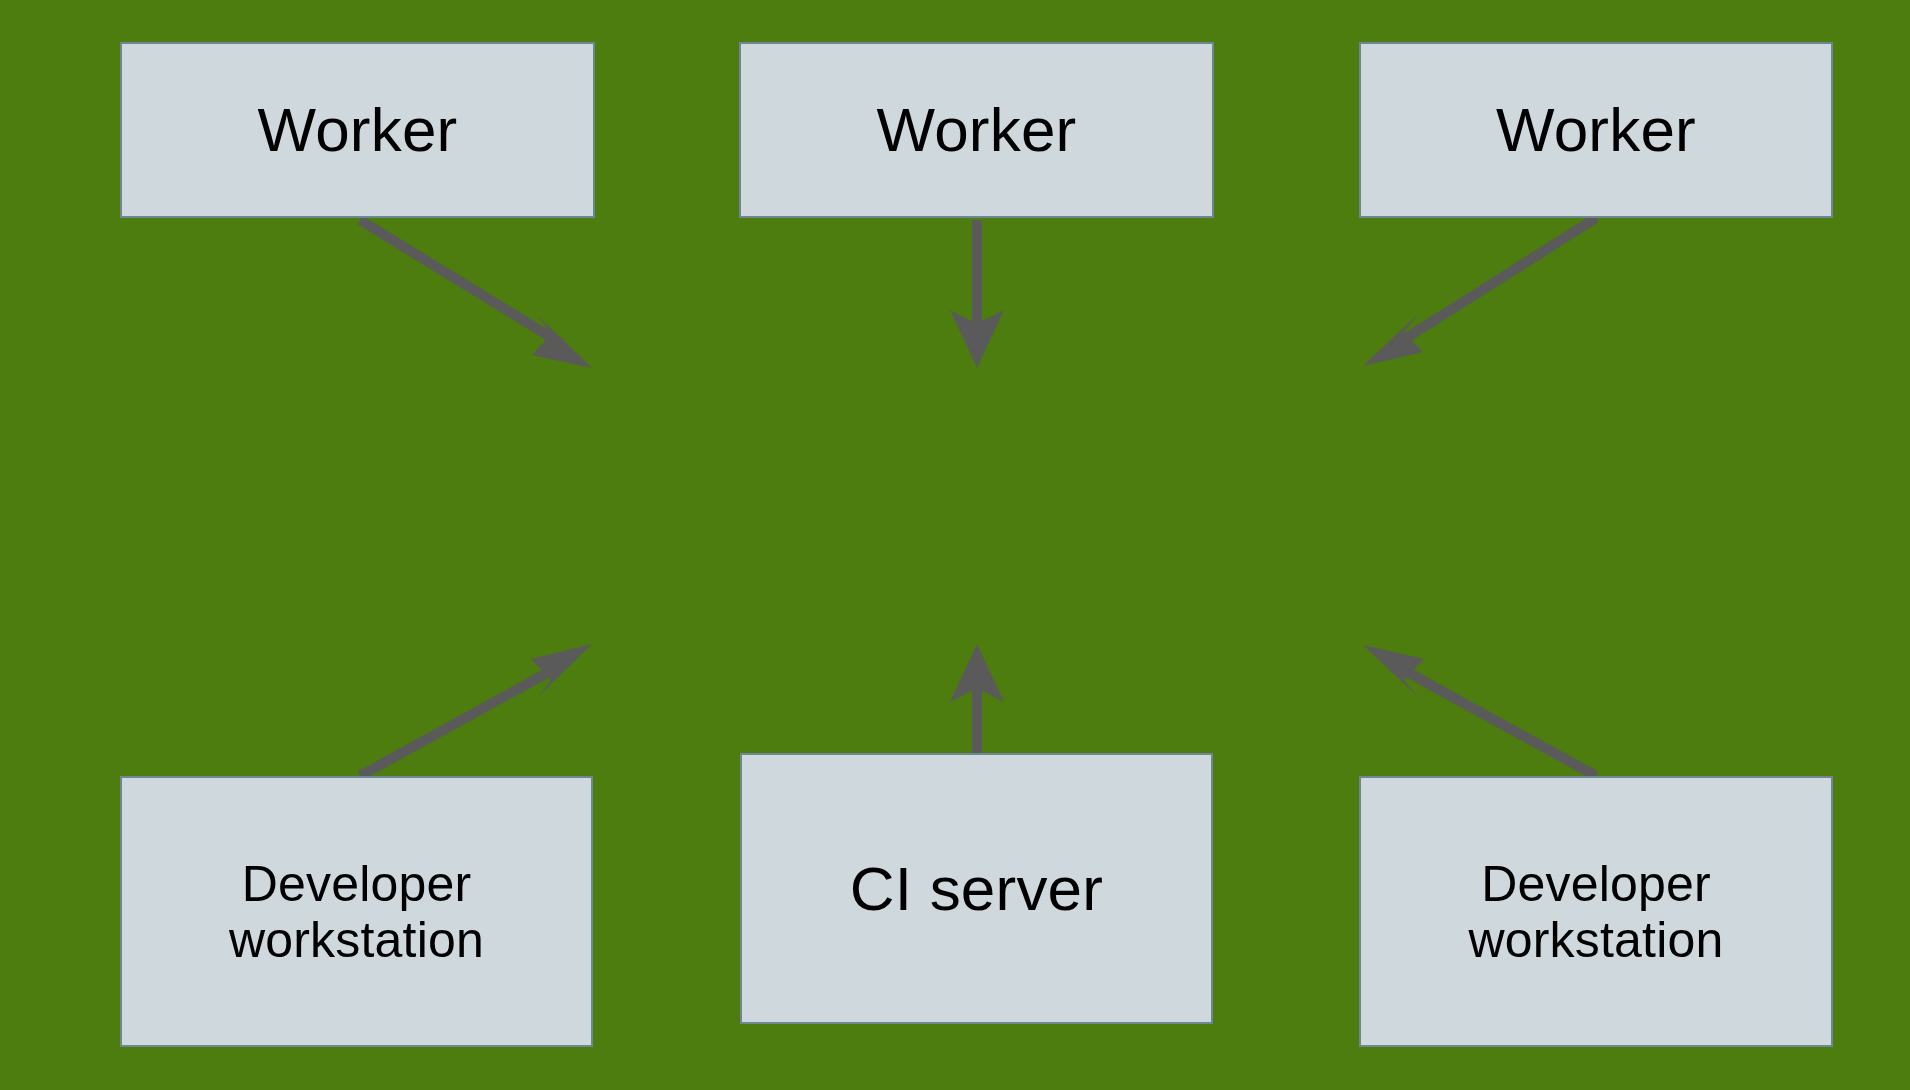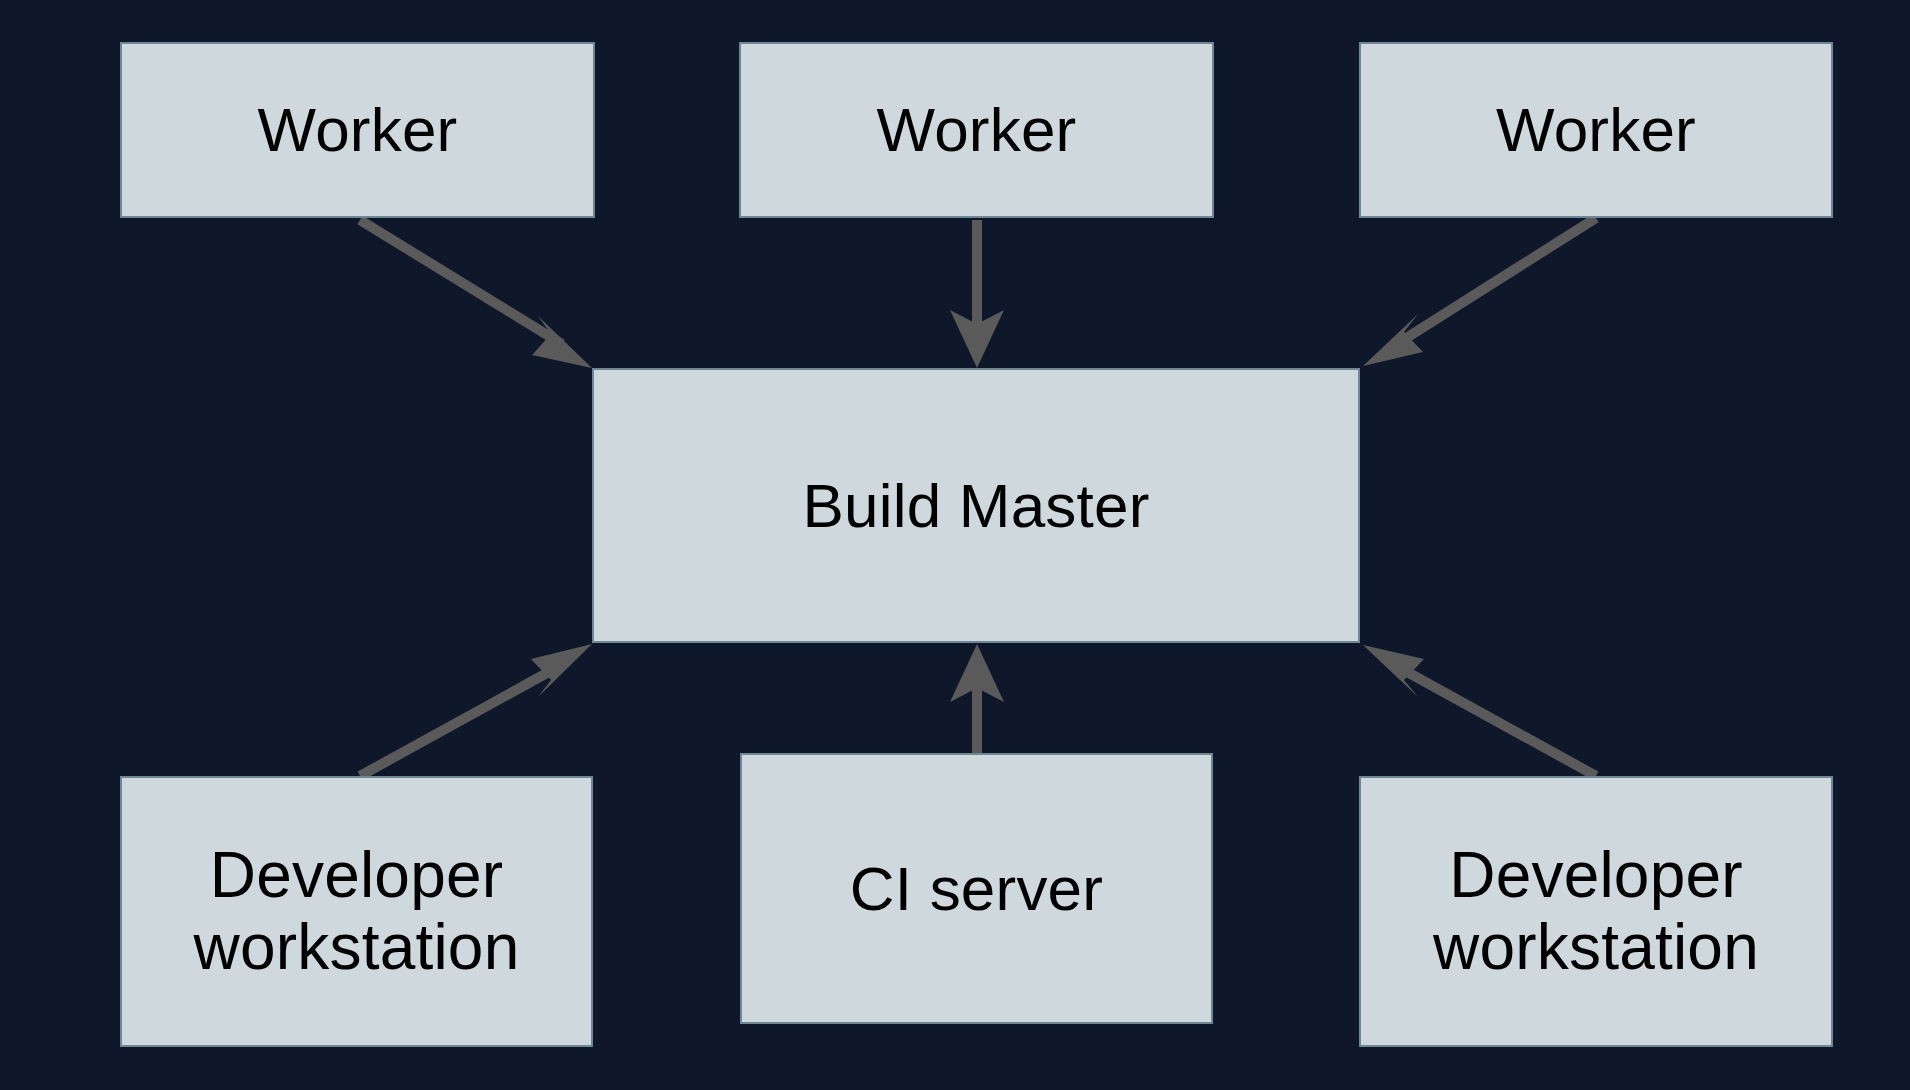--- a/index.html
+++ b/index.html
@@ -40,27 +40,27 @@
   }
   .node-label {
     color: #000000;
     font-weight: 400;
     line-height: 1.12;
     letter-spacing: 0.2px;
     white-space: pre-line;
   }
   .label-worker   { font-size: 62px; }
   .label-master   { font-size: 62px; }
-  .label-station  { font-size: 64px; }
+  .label-station  { font-size: 50px; }
   .label-ci       { font-size: 62px; }
 </style>
 </head>
 <body>
 
-<div id="diagram-root" style="background: #0f172a;">
+<div id="diagram-root" style="background: #4d7c0f;">
 
   <svg id="arrow-layer" viewBox="0 0 1910 1090" width="1910" height="1090" xmlns="http://www.w3.org/2000/svg">
 
     <g>
       <line x1="360" y1="220" x2="562" y2="344" stroke="#5a5a5a" stroke-width="10" stroke-linecap="butt"></line>
       <polygon points="592,368 532,355 551,334 538,316" fill="#5a5a5a"></polygon>
     </g>
 
     <g>
       <line x1="977" y1="220" x2="977" y2="330" stroke="#5a5a5a" stroke-width="10" stroke-linecap="butt"></line>
@@ -93,23 +93,20 @@
   </div>
 
   <div class="node" style="left: 739px; top: 42px; width: 475px; height: 176px; background: rgb(207, 216, 220); border-color: rgb(109, 135, 148);">
     <span class="node-label label-worker" style="color: rgb(0, 0, 0);">Worker</span>
   </div>
 
   <div class="node" style="left: 1359px; top: 42px; width: 474px; height: 176px; background: rgb(207, 216, 220); border-color: rgb(109, 135, 148);">
     <span class="node-label label-worker" style="color: rgb(0, 0, 0);">Worker</span>
   </div>
 
-  <div class="node" style="left: 592px; top: 368px; width: 768px; height: 275px; background: rgb(207, 216, 220); border-color: rgb(109, 135, 148);">
-    <span class="node-label label-master" style="color: rgb(0, 0, 0);">Build Master</span>
-  </div>
 
   <div class="node" style="left: 120px; top: 776px; width: 473px; height: 271px; background: rgb(207, 216, 220); border-color: rgb(109, 135, 148);">
     <span class="node-label label-station" style="color: rgb(0, 0, 0);">Developer
 workstation</span>
   </div>
 
   <div class="node" style="left: 740px; top: 753px; width: 473px; height: 271px; background: rgb(207, 216, 220); border-color: rgb(109, 135, 148);">
     <span class="node-label label-ci" style="color: rgb(0, 0, 0);">CI server</span>
   </div>
 

